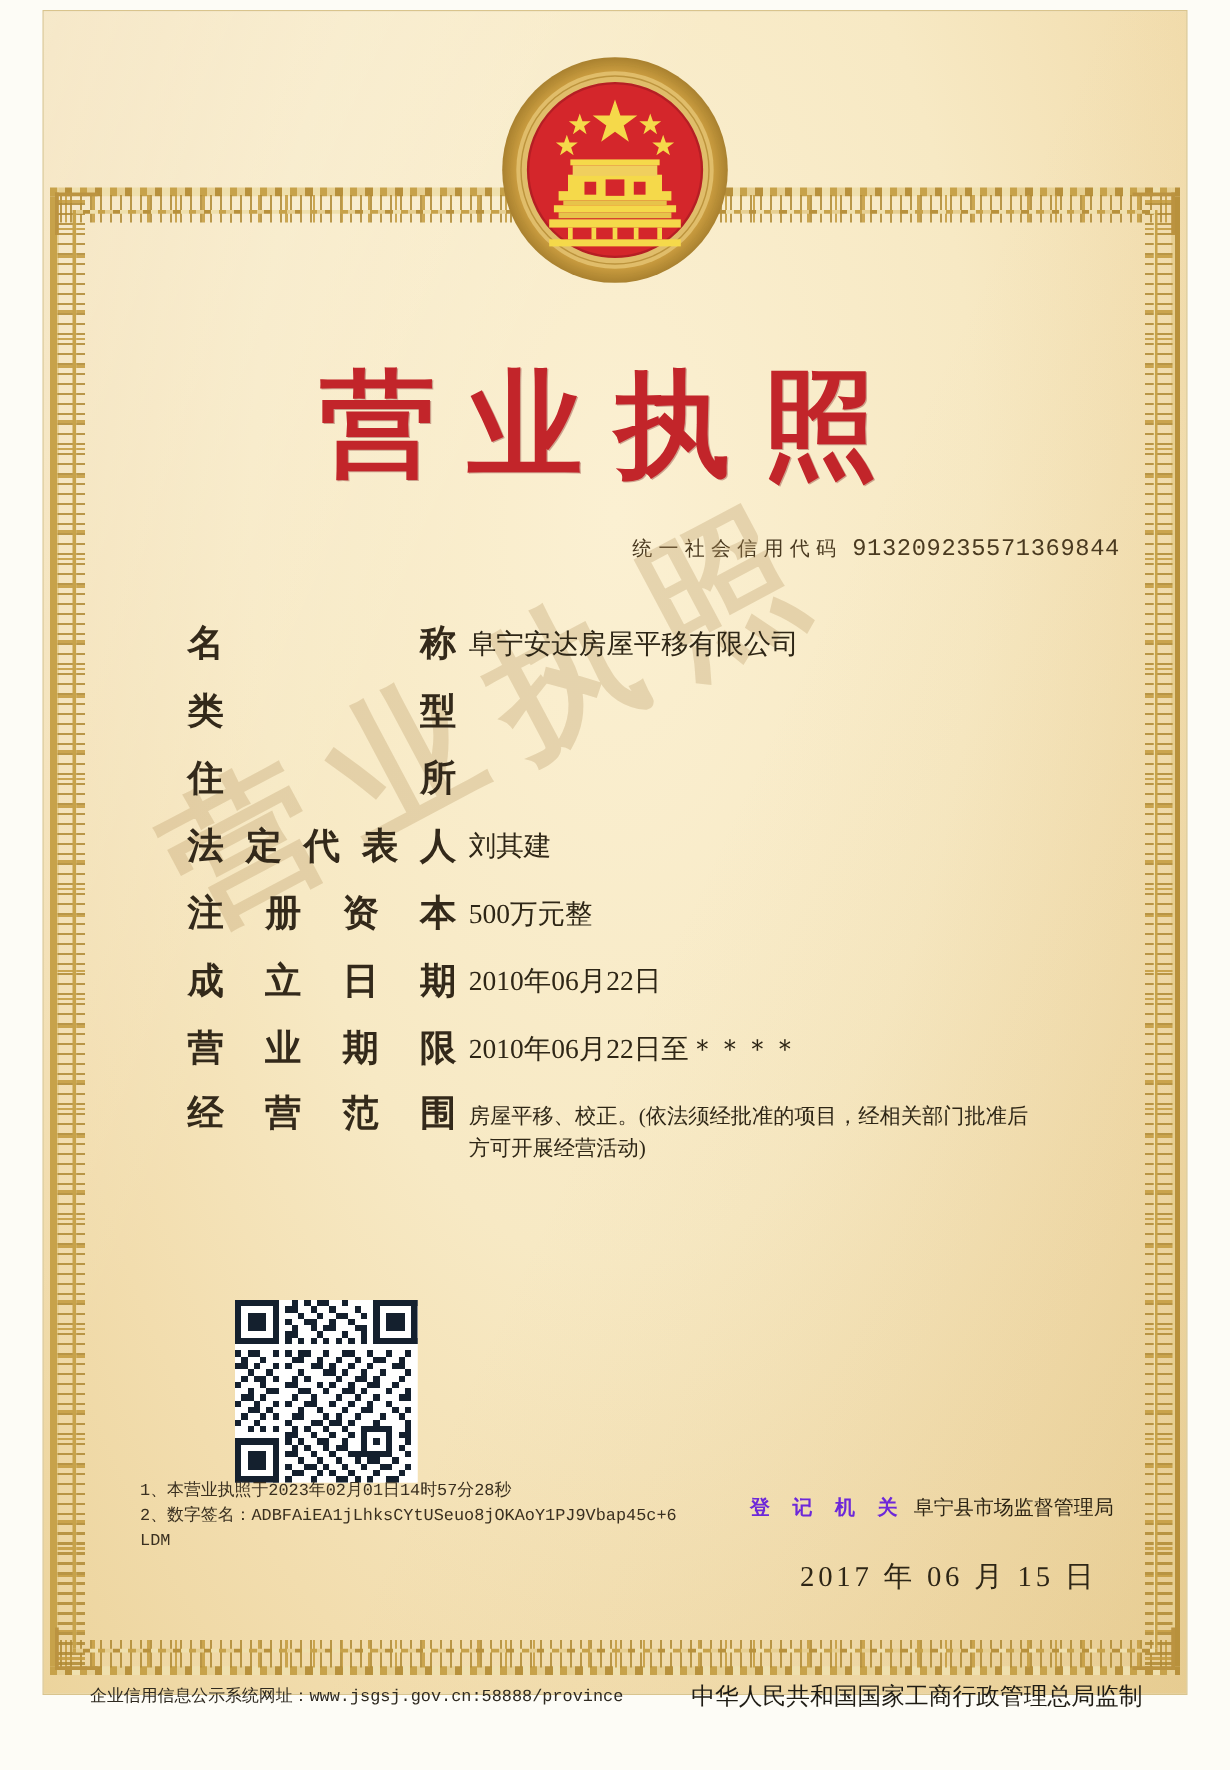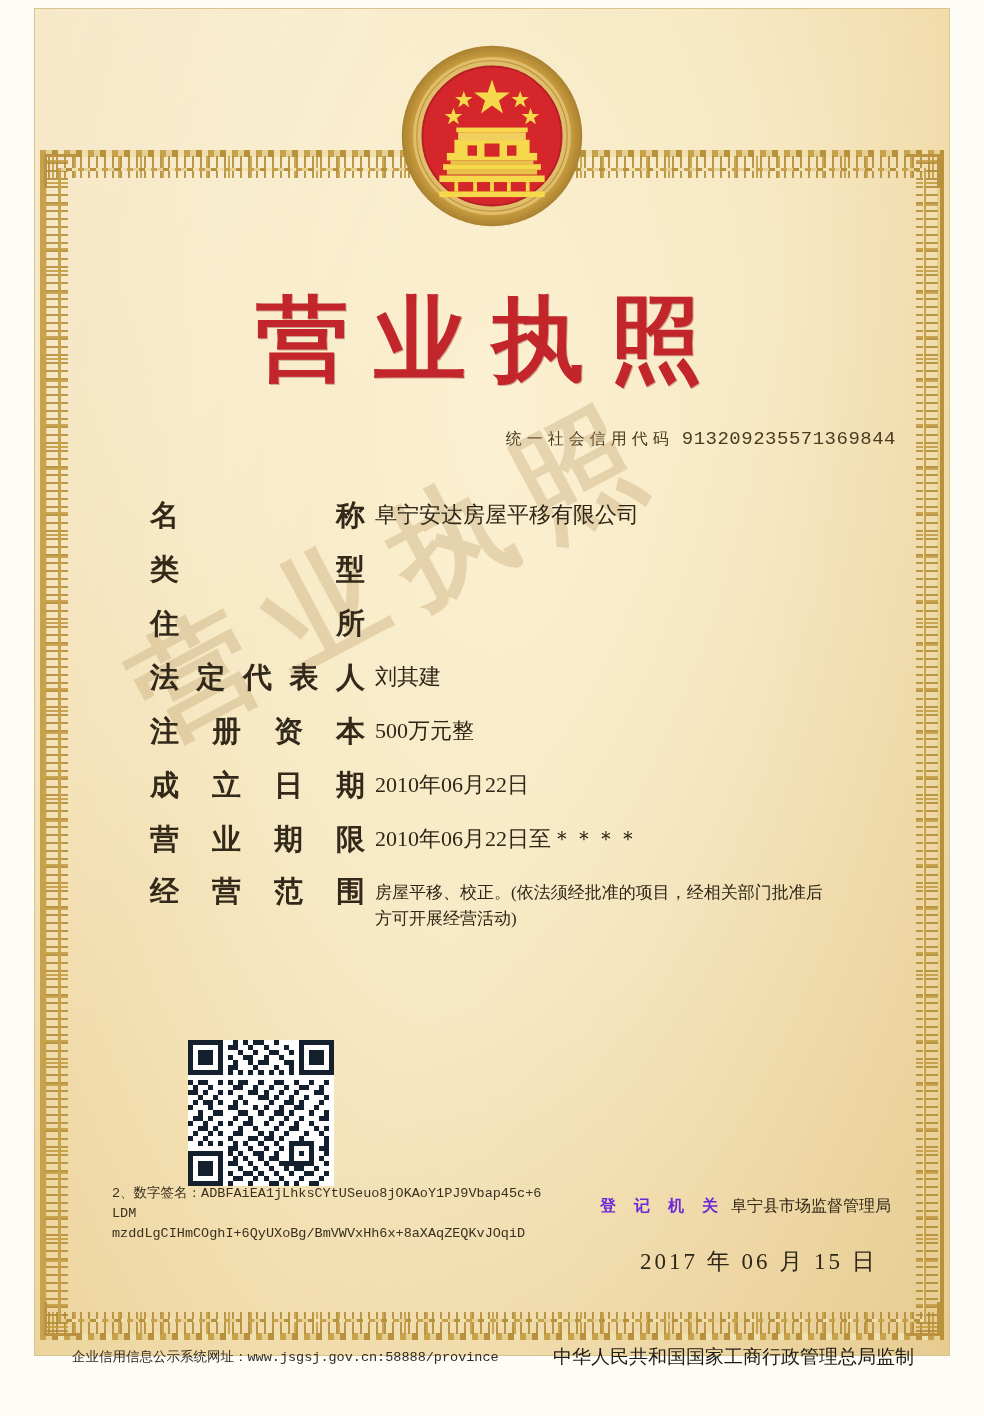--- a/index.html
+++ b/index.html
@@ -627,22 +627,22 @@
           <rect x="12" y="28" width="1" height="1"></rect>
         <rect x="16" y="28" width="2" height="1"></rect>
           <rect x="19" y="28" width="1" height="1"></rect>
         <rect x="21" y="28" width="1" height="1"></rect>
           <rect x="24" y="28" width="2" height="1"></rect>
       </g>
     </svg>
   </div>
 
   <div class="notes">
+    <div class="n-line">1、本营业执照于2023年02月01日14时57分28秒</div>
     <div class="n-wrap">2、数字签名：ADBFAiEA1jLhksCYtUSeuo8jOKAoY1PJ9Vbap45c+6LDM</div>
-    <div class="n-wrap">mzddLgCIHmCOghI+6QyUXoBg/BmVWVxHh6x+8aXAqZEQKvJOqiD</div>
   </div>
 
   <div class="authority">
     <span class="authority-label">登 记 机 关</span>
     <span class="authority-value">阜宁县市场监督管理局</span>
   </div>
   <div class="issue-date">2017 年 06 月 15 日</div>
 
   <div class="footer-left">企业信用信息公示系统网址：www.jsgsj.gov.cn:58888/province</div>
   <div class="footer-right">中华人民共和国国家工商行政管理总局监制</div>

